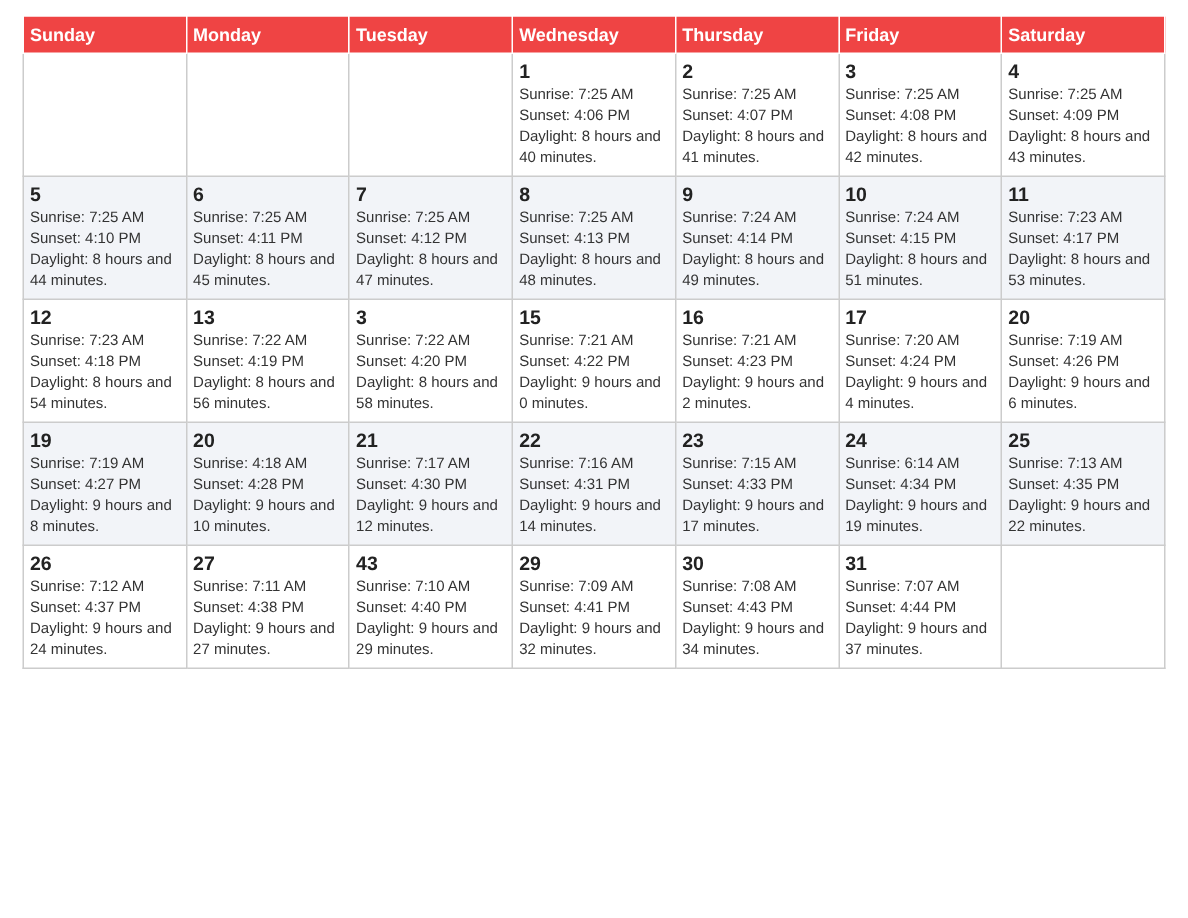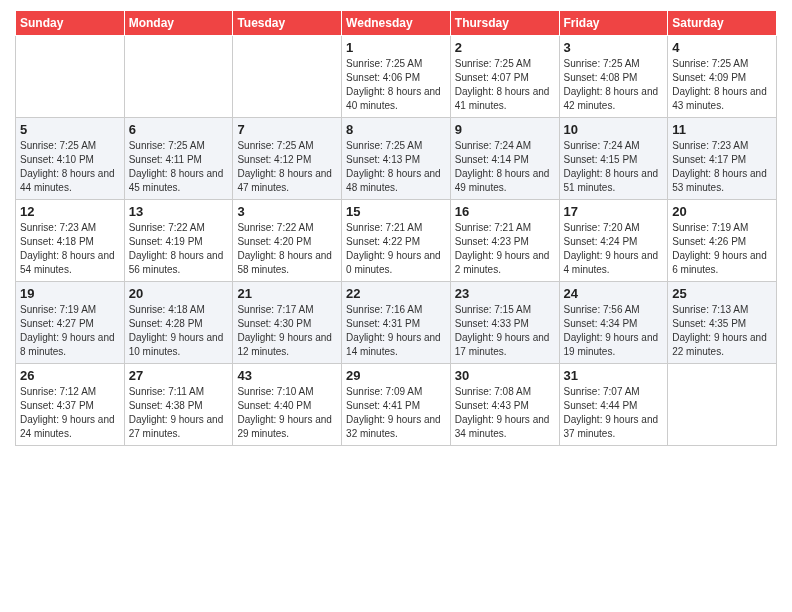--- a/index.html
+++ b/index.html
@@ -257,21 +257,21 @@
 Daylight: 9 hours and 14 minutes.</div>
           </td>
           <td>
             <span class="day-number">23</span>
             <div class="day-info" style="white-space: pre-line;">Sunrise: 7:15 AM
 Sunset: 4:33 PM
 Daylight: 9 hours and 17 minutes.</div>
           </td>
           <td>
             <span class="day-number">24</span>
-            <div class="day-info" style="white-space: pre-line;">Sunrise: 7:56 AM
+            <div class="day-info" style="white-space: pre-line;">Sunrise: 6:14 AM
 Sunset: 4:34 PM
 Daylight: 9 hours and 19 minutes.</div>
           </td>
           <td>
             <span class="day-number">25</span>
             <div class="day-info" style="white-space: pre-line;">Sunrise: 7:13 AM
 Sunset: 4:35 PM
 Daylight: 9 hours and 22 minutes.</div>
           </td>
         </tr>

